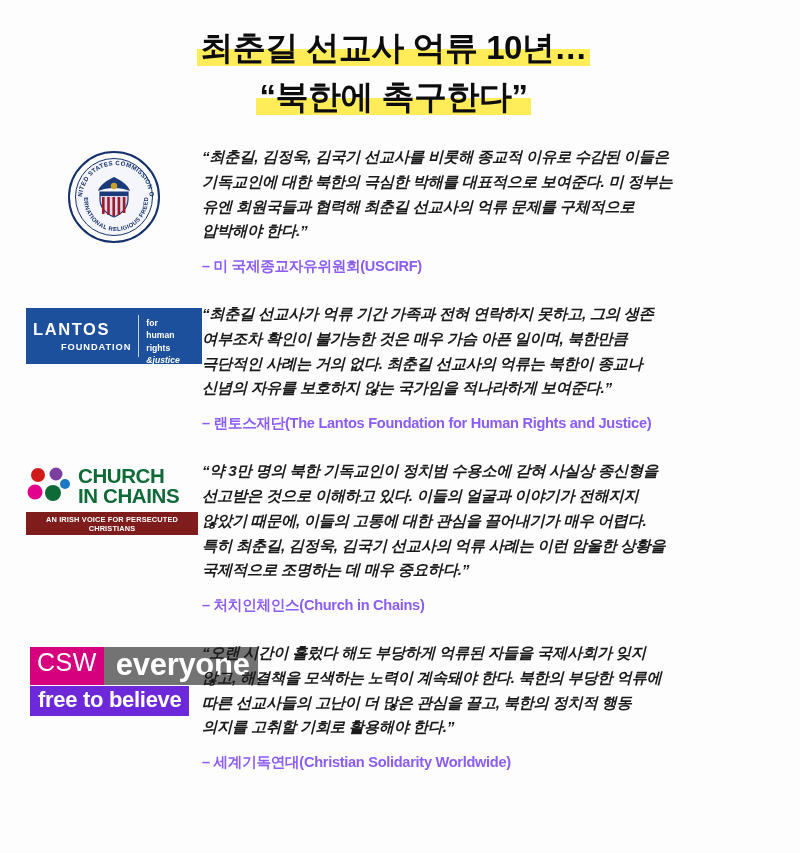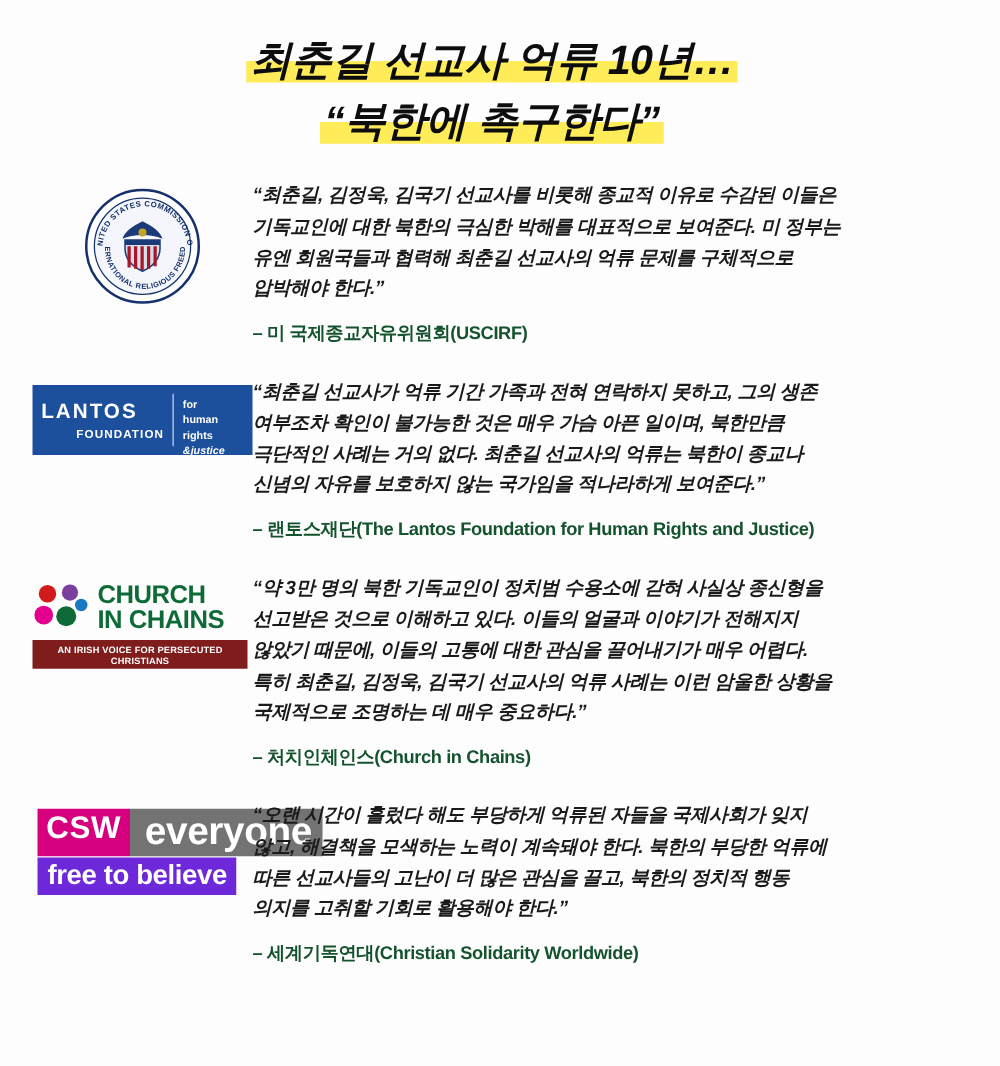--- a/index.html
+++ b/index.html
@@ -18,21 +18,20 @@
     position: relative;
     width: 800px;
     height: 853px;
     background: #fdfdfd;
   }
 
   
   .header {
     padding: 26px 40px 10px 27px;
     text-align: center;
-    font-style: italic;
   }
   .title-line {
     display: block;
     font-size: 33px;
     font-weight: bold;
     letter-spacing: -0.5px;
     line-height: 1.35;
     color: #0d0d0d;
   }
   .title-line .hl {
@@ -70,21 +69,21 @@
     color: #1a1a1a;
     font-style: italic;
     font-weight: 600;
     white-space: pre-line;
     letter-spacing: -0.3px;
   }
   .attribution {
     margin-top: 13px;
     font-size: 14.6px;
     font-weight: bold;
-    color: #14532d;
+    color: #8b5cf6;
     letter-spacing: -0.3px;
   }
 
   
   .seal {
     position: relative;
     width: 92px;
     height: 92px;
     border-radius: 50%;
     background: #ffffff;
@@ -210,21 +209,21 @@
     width: 168px;
   }
   .csw-row1 {
     display: flex;
     align-items: stretch;
   }
   .csw-badge {
     background: #d6007f;
     color: #ffffff;
     font-size: 25px;
-    font-weight: bold;
+    font-weight: normal;
     letter-spacing: 0.5px;
     padding: 2px 7px 3px 7px;
     line-height: 1.05;
   }
   .csw-word {
     background: #737373;
     color: #ffffff;
     font-size: 31px;
     font-weight: bold;
     padding: 2px 8px 3px 12px;

